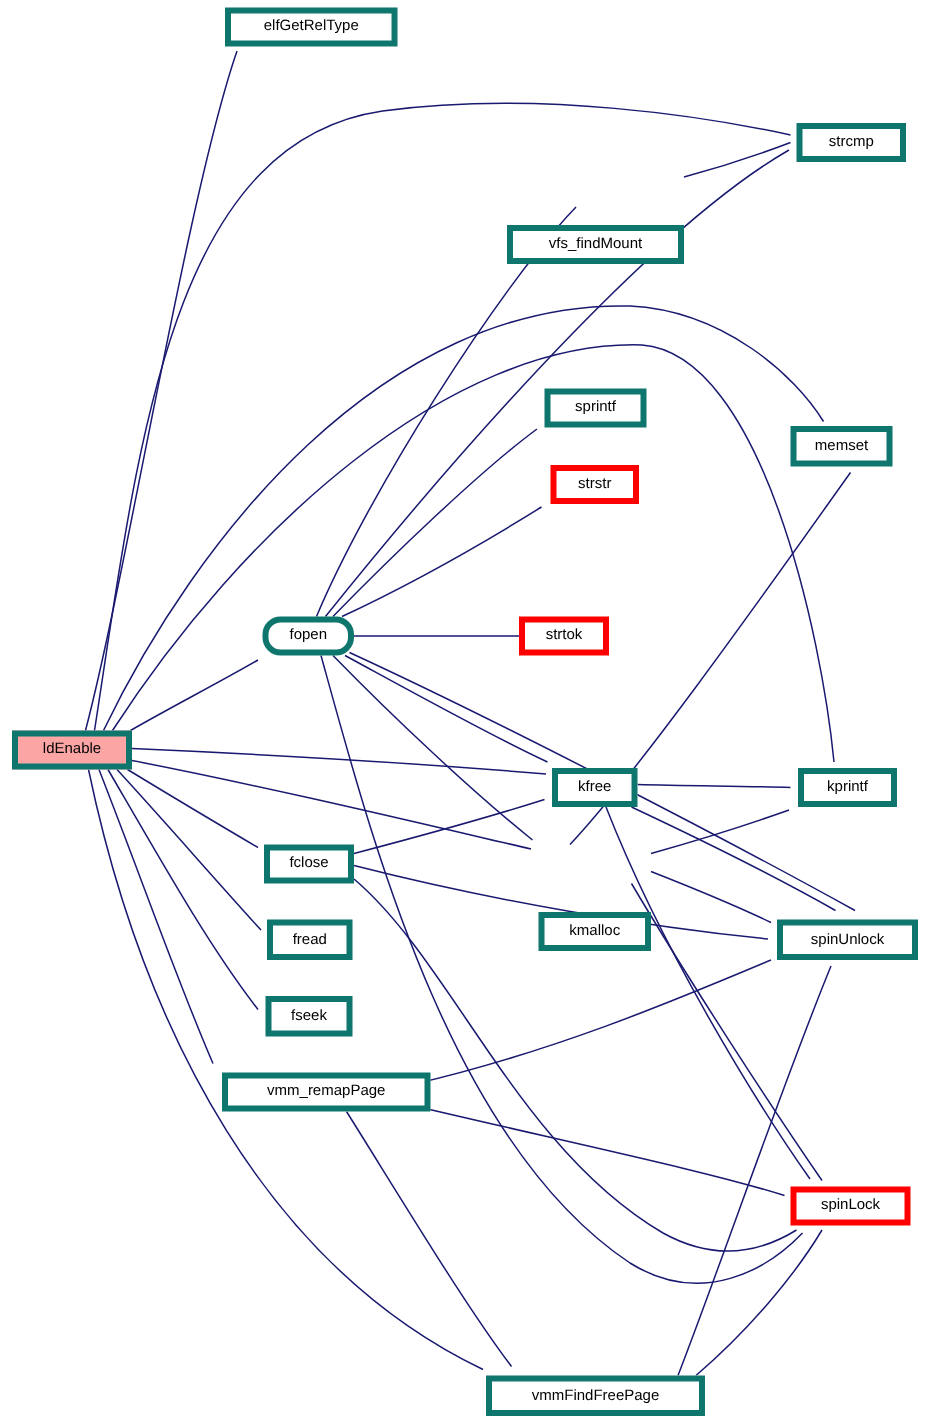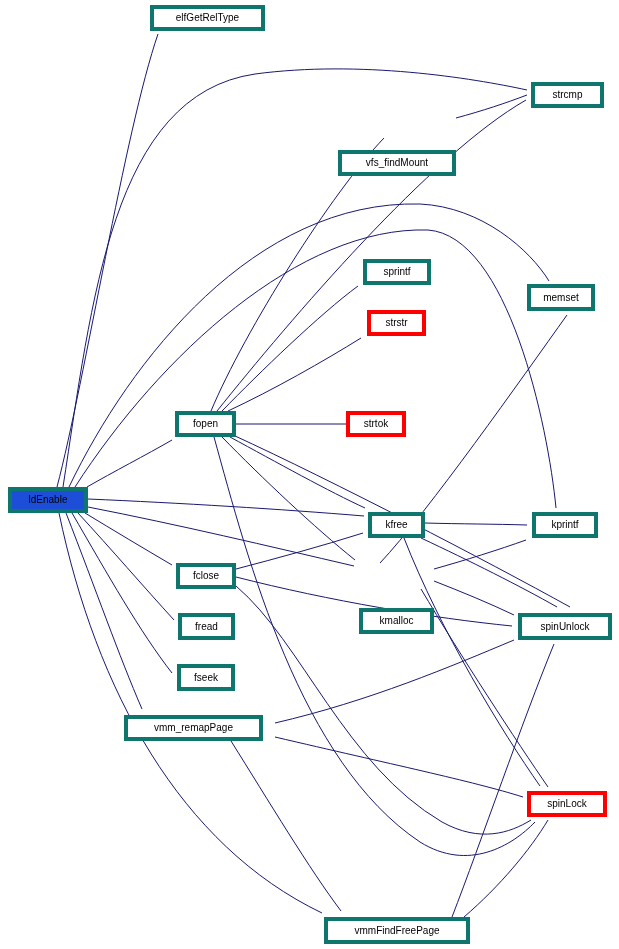--- a/index.html
+++ b/index.html
@@ -18,21 +18,21 @@
     box-sizing:border-box;
     background:#ffffff;
     border:4px solid #0f766e;
     color:#000000;
     font-size:10px;
     line-height:1;
     white-space:nowrap;
     cursor:pointer;
   }
   .node.truncated { border-color:#ff0000; }
-  .node.root { background:#1d4ed8; cursor:default; }
+  .node.root { background:#fca5a5; cursor:default; }
 </style>
 </head>
 <body>
 
 <div class="canvas">
   <svg id="edges-layer" width="619" height="949" viewBox="0 0 619 949" xmlns="http://www.w3.org/2000/svg">
       <defs>
         <marker id="arrow" viewBox="0 0 10 10" refX="9" refY="5" markerWidth="11" markerHeight="8" orient="auto">
           <path d="M 0 1 L 10 5 L 0 9 Z" fill="#191970"></path>
         </marker>
@@ -75,27 +75,27 @@
       <path d="M 464,917 C 500,886 530,850 548,820" stroke="#191970" marker-end="url(#arrow)"></path>
       <path d="M 452,917 C 481,842 522,722 554,644" stroke="#191970" marker-end="url(#arrow)"></path>
     </svg>
   <div id="nodes-layer">
       <div class="node" style="left: 150px; top: 5px; width: 115px; height: 26px;">elfGetRelType</div>
       <div class="node" style="left: 531px; top: 82px; width: 73px; height: 26px;">strcmp</div>
       <div class="node" style="left: 338px; top: 107px; width: 118px; height: 26px; margin-top: 43px;">vfs_findMount</div>
       <div class="node" style="left: 363px; top: 259px; width: 68px; height: 26px;">sprintf</div>
       <div class="node" style="left: 527px; top: 284px; width: 68px; height: 27px;">memset</div>
       <div class="node truncated" style="left: 367px; top: 310px; width: 59px; height: 26px;">strstr</div>
-      <div class="node" style="left: 175px; top: 411px; width: 61px; height: 26px;">fopen</div>
+      <div class="node" style="left: 175px; top: 411px; width: 61px; height: 26px; border-radius: 12px;">fopen</div>
       <div class="node truncated" style="left: 346px; top: 411px; width: 60px; height: 26px;">strtok</div>
       <div class="node root" style="left: 8px; top: 487px; width: 80px; height: 26px;">ldEnable</div>
       <div class="node" style="left: 368px; top: 512px; width: 57px; height: 26px;">kfree</div>
       <div class="node" style="left: 532px; top: 512px; width: 66px; height: 26px;">kprintf</div>
       <div class="node" style="left: 176px; top: 563px; width: 60px; height: 26px;">fclose</div>
       <div class="node" style="left: 359px; top: 563px; width: 75px; height: 26px; margin-top: 45px;">kmalloc</div>
       <div class="node" style="left: 178px; top: 613px; width: 57px; height: 27px;">fread</div>
       <div class="node" style="left: 518px; top: 613px; width: 94px; height: 27px;">spinUnlock</div>
       <div class="node" style="left: 177px; top: 664px; width: 58px; height: 27px;">fseek</div>
-      <div class="node" style="left: 124px; top: 715px; width: 139px; height: 26px;">vmm_remapPage</div>
+      <div class="node" style="left: 148px; top: 715px; width: 139px; height: 26px;">vmm_remapPage</div>
       <div class="node truncated" style="left: 527px; top: 791px; width: 80px; height: 26px;">spinLock</div>
       <div class="node" style="left: 324px; top: 917px; width: 146px; height: 27px;">vmmFindFreePage</div>
     </div>
 </div>
 
 </body></html>

